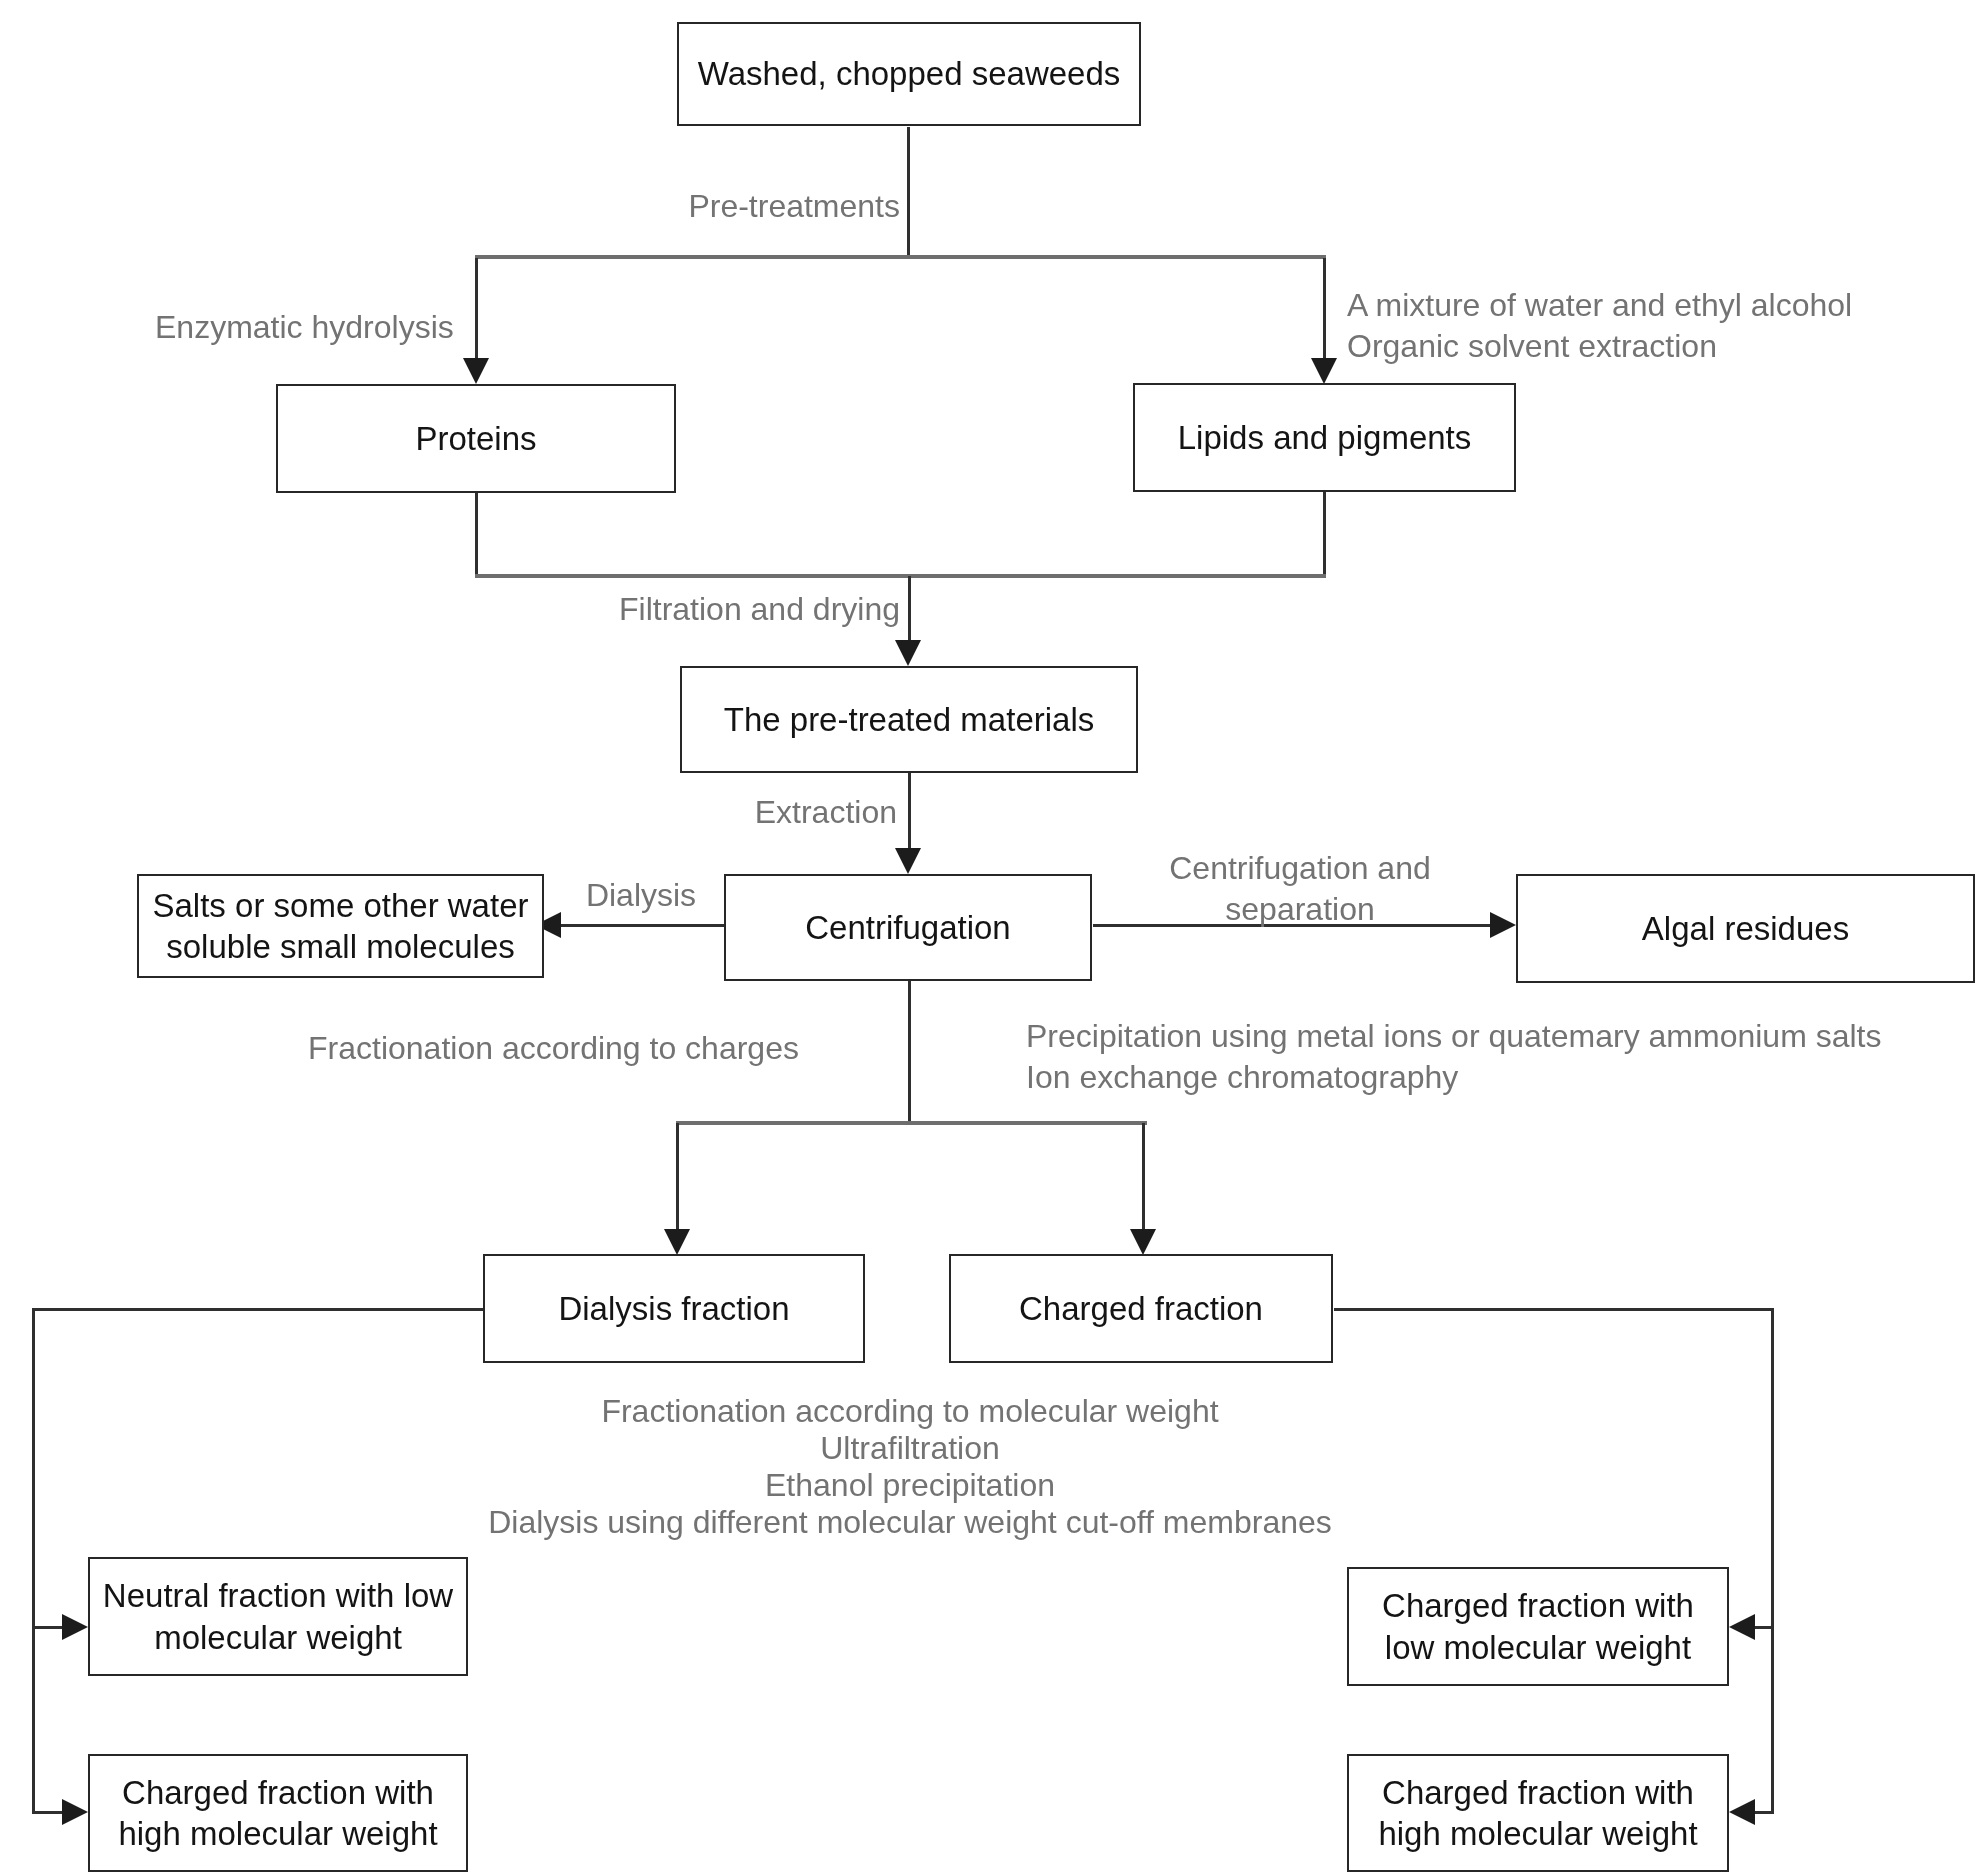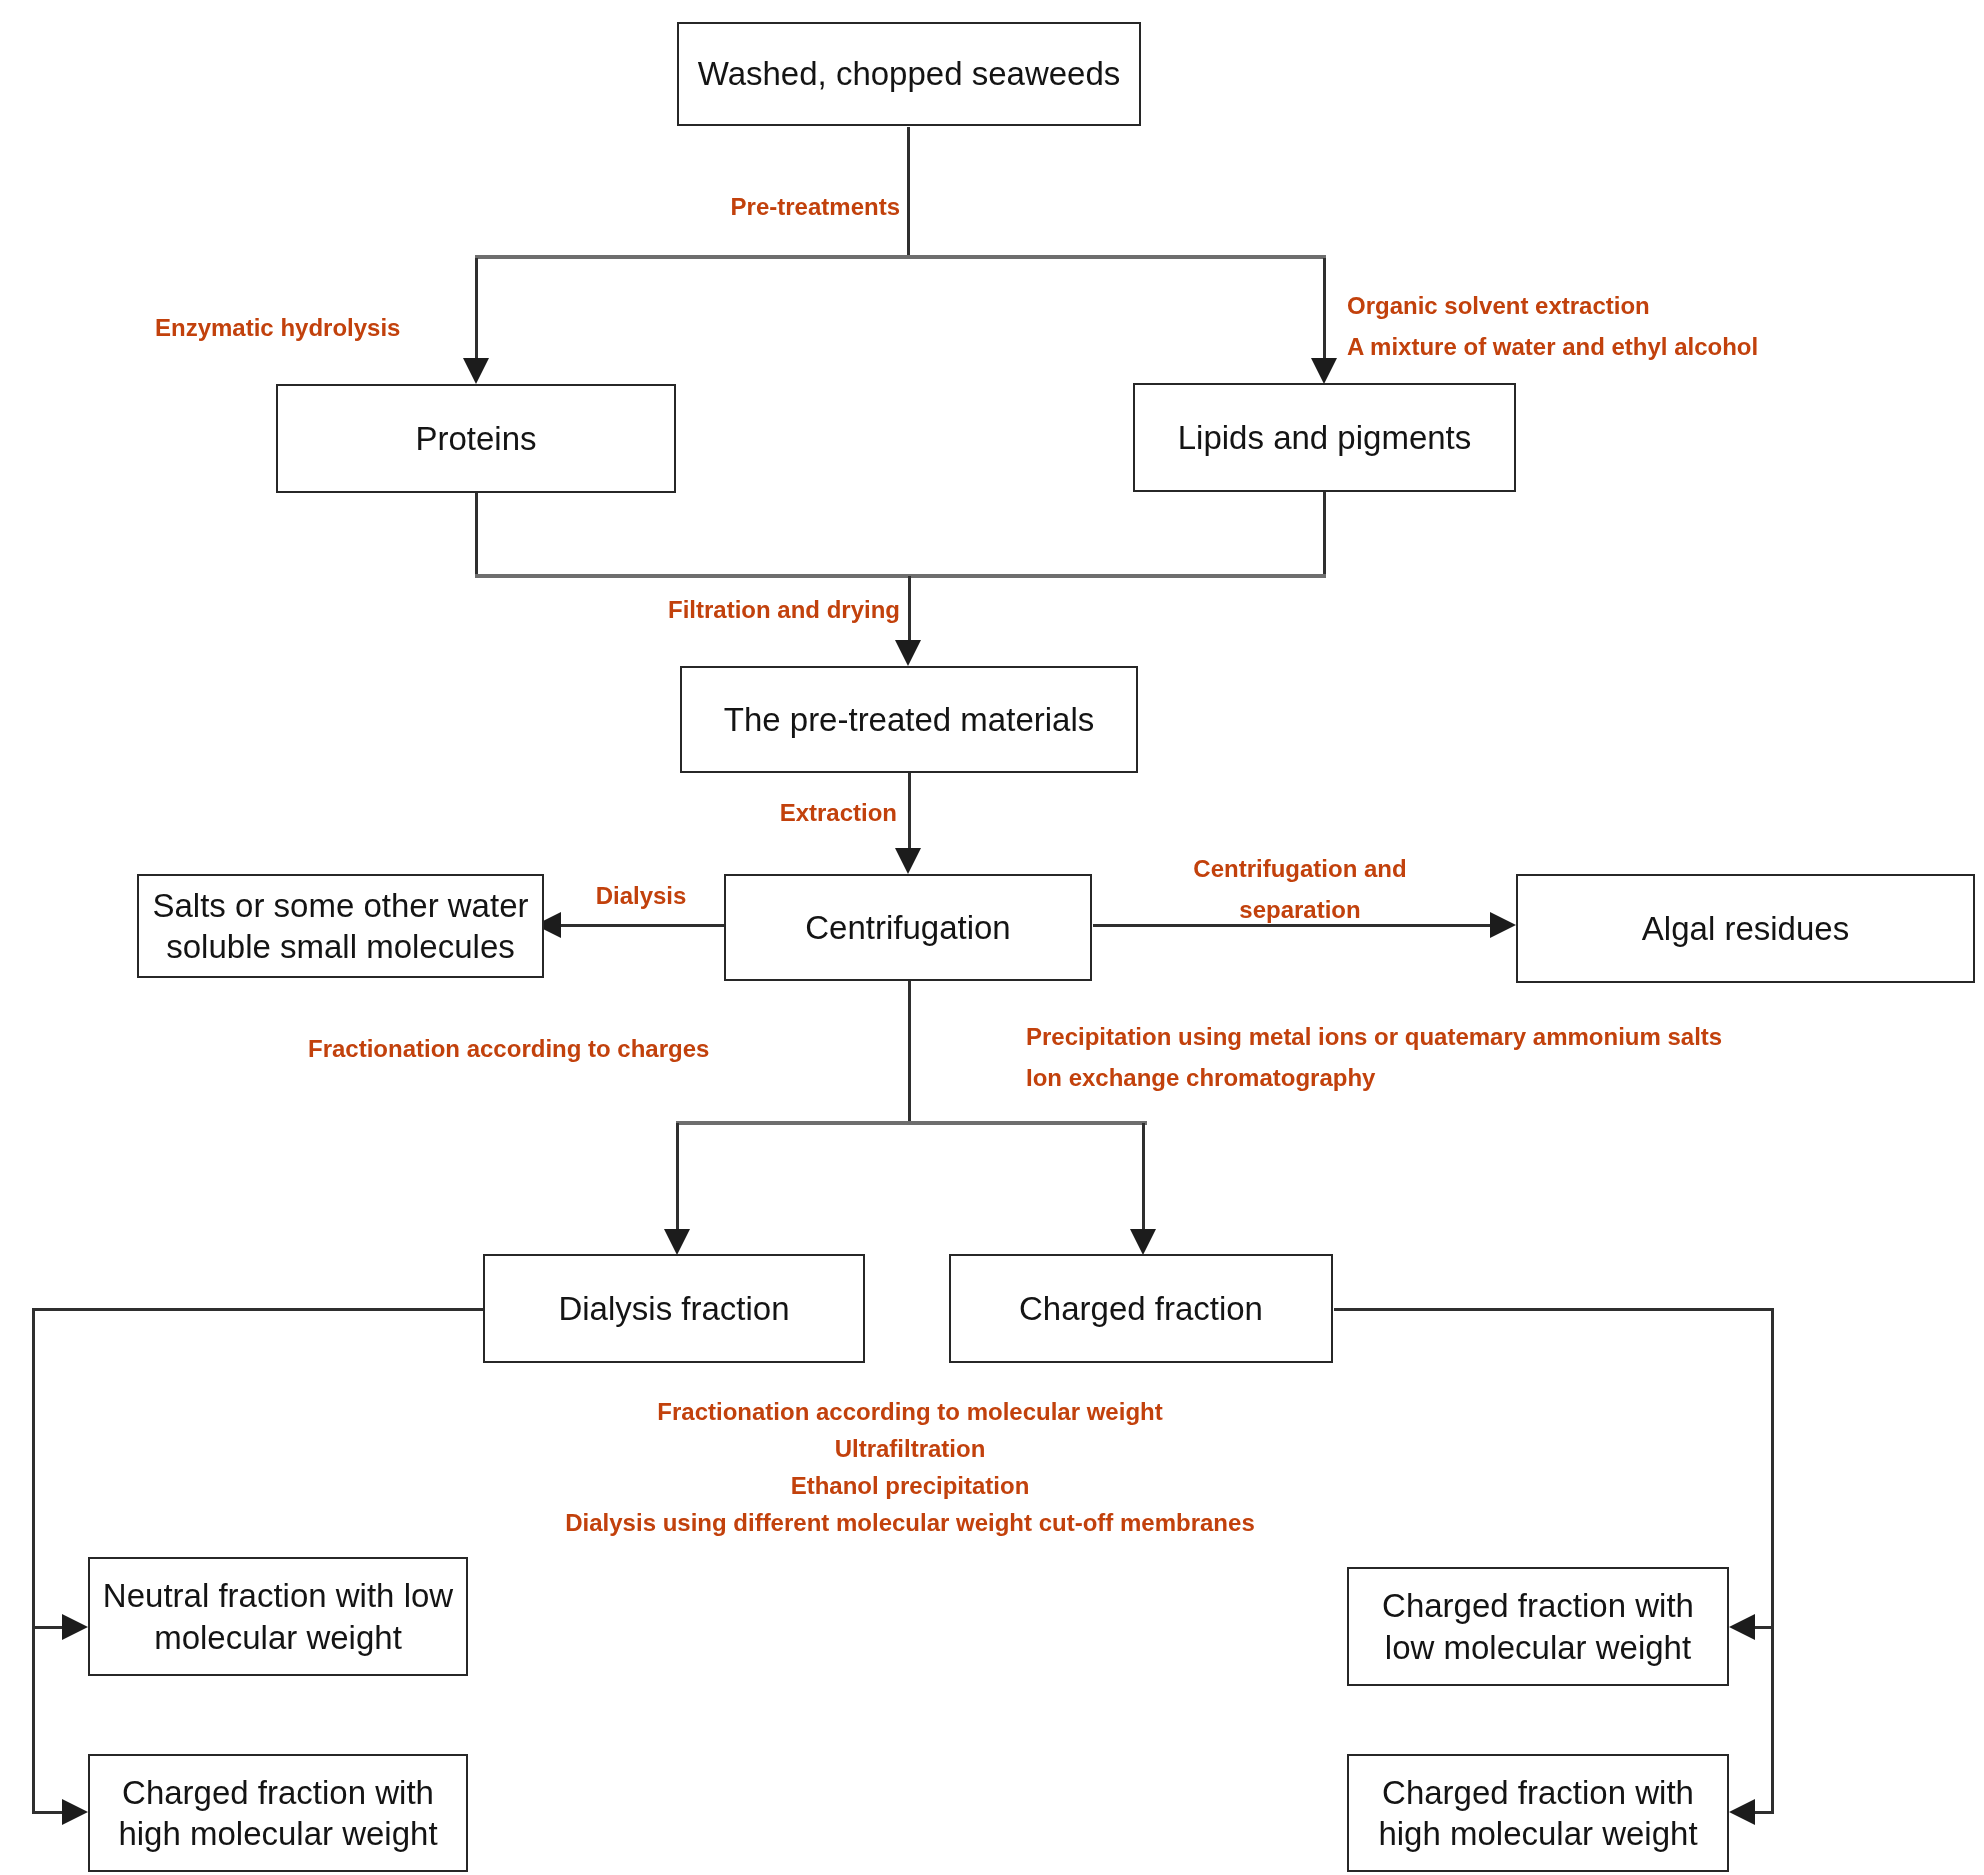--- a/index.html
+++ b/index.html
@@ -10,22 +10,22 @@
     color:#141414;
   }
   .box {
     position:absolute; box-sizing:border-box;
     border:2.9px solid #272727; background:#ffffff;
     display:flex; align-items:center; justify-content:center;
     text-align:center; font-size:33px; line-height:1.25;
     padding:0 7.2px;
   }
   .lbl {
-    position:absolute; font-size:24px; line-height:41px;
-    white-space:nowrap; color:#c2410c;font-weight:bold;
+    position:absolute; font-size:32px; line-height:41px;
+    white-space:nowrap; color:#737373;
   }
   .lbl.center { text-align:center; }
   .lbl.right  { text-align:right; }
   .line { position:absolute; background:#2f2f2f; }
   .line.thick { background:#6e6e6e; }
   .arr { position:absolute; width:0; height:0; }
   .arr.down  { border-left:13.7px solid transparent; border-right:13.7px solid transparent; border-top:26px solid #1c1c1c; }
   .arr.left  { border-top:13.7px solid transparent; border-bottom:13.7px solid transparent; border-right:26px solid #1c1c1c; }
   .arr.right { border-top:13.7px solid transparent; border-bottom:13.7px solid transparent; border-left:26px solid #1c1c1c; }
 </style>
@@ -107,22 +107,22 @@
 </div>
 <div class="box" style="left:1347px;top:1754px;width:382px;height:118px;">
   <span>Charged fraction with high molecular weight</span>
 </div>
 
 <div class="lbl right" style="left:612px;top:186px;width:288px;">Pre-treatments</div>
 
 <div class="lbl" style="left:155px;top:307px;">Enzymatic hydrolysis</div>
 
 <div class="lbl" style="left:1347px;top:285px;">
+  <div>A mixture of water and ethyl alcohol</div>
   <div>Organic solvent extraction</div>
-  <div>A mixture of water and ethyl alcohol</div>
 </div>
 
 <div class="lbl right" style="left:576px;top:589px;width:324px;">Filtration and drying</div>
 
 <div class="lbl right" style="left:681px;top:792px;width:216px;">Extraction</div>
 
 <div class="lbl center" style="left:558px;top:875px;width:166px;">Dialysis</div>
 
 <div class="lbl center" style="left:1149px;top:848px;width:302px;">
   <div>Centrifugation and</div>

